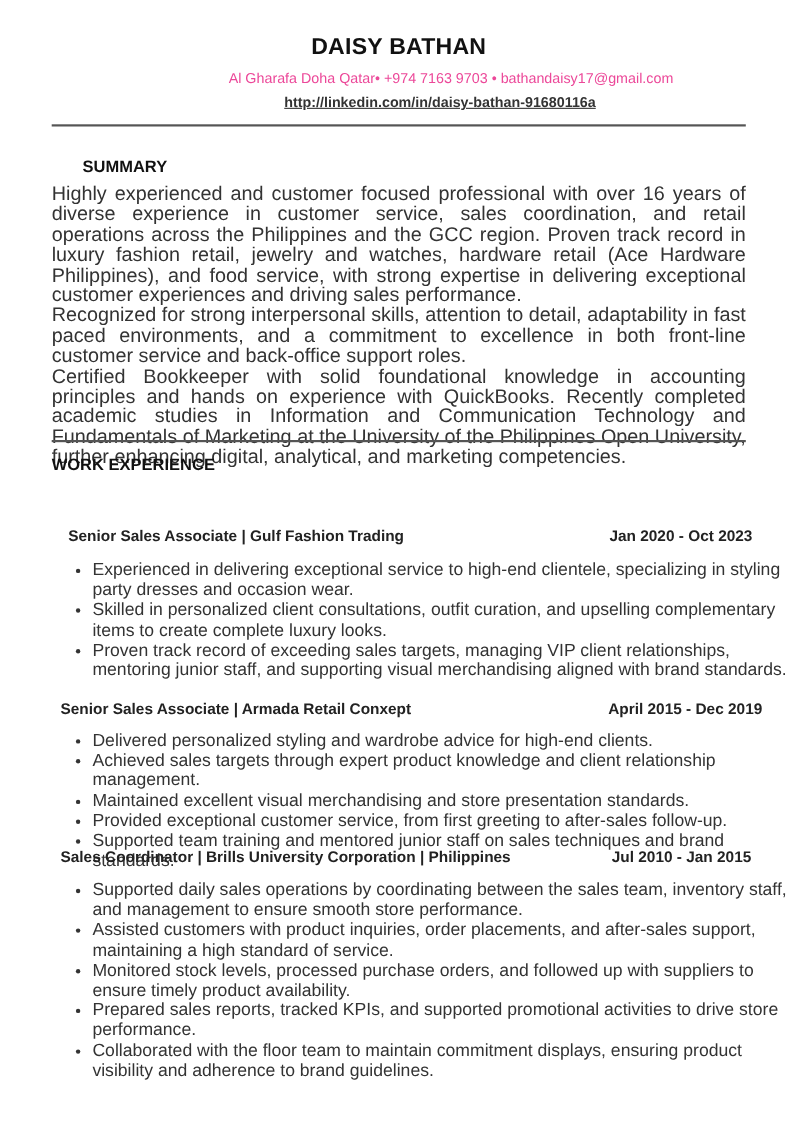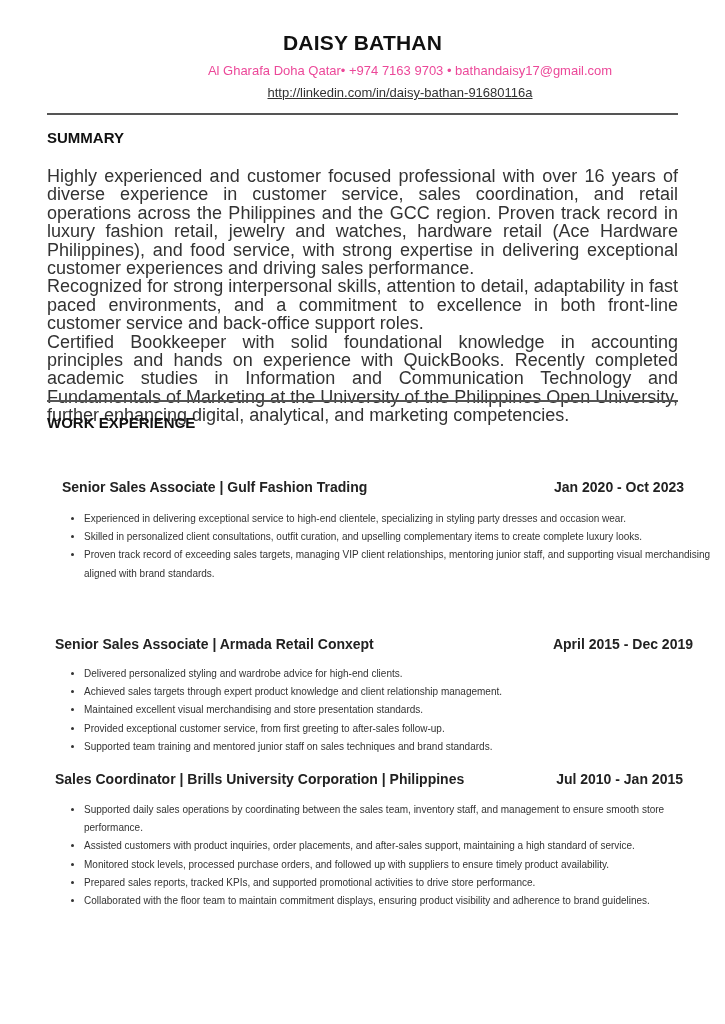--- a/index.html
+++ b/index.html
@@ -10,50 +10,50 @@
   .name {
     position: absolute; left: 0; width: 725px; top: 31px; text-align: center;
     font-size: 21px; font-weight: bold; color: #111; letter-spacing: 0.2px;
   }
   .contact {
     position: absolute; left: 180px; width: 460px; top: 63px; text-align: center;
     font-size: 13px; color: #ec4899;
   }
   .link {
     position: absolute; left: 170px; width: 460px; top: 85px; text-align: center;
-    font-size: 13px; color: #333; text-decoration: underline;
+    font-size: 13px; color: #333; text-decoration: underline; font-weight: bold;
   }
   .rule { position: absolute; left: 47px; width: 631px; height: 2px; background: #555; }
   .section-title {
     position: absolute; left: 47px; font-size: 15px; font-weight: bold; color: #111;
   }
   .summary {
     position: absolute; left: 47px; width: 631px; top: 167px;
     font-size: 18px; line-height: 18.4px; color: #333; text-align: justify;
   }
   .summary p { margin: 0; }
   .job-head {
     position: absolute; font-size: 14px; font-weight: bold; color: #222;
     display: flex; justify-content: space-between; align-items: baseline;
   }
   .bullets {
     position: absolute; margin: 0; padding-left: 38px;
-    font-size: 10px; line-height: 18.2px; color: #333;
+    font-size: 16px; line-height: 18.2px; color: #333;
   }
   .bullets li { margin: 0; padding-left: 0; }
 </style>
 </head>
 <body>
 
 <div class="name">DAISY BATHAN</div>
 <div class="contact">Al Gharafa Doha Qatar• +974 7163 9703 • bathandaisy17@gmail.com</div>
 <a class="link">http://linkedin.com/in/daisy-bathan-91680116a</a>
 
 <div class="rule" style="top:113px;"></div>
-<div class="section-title" style="top:129px;">SUMMARY</div>
+<div class="section-title" style="top:143px;margin-left:28px;">SUMMARY</div>
 
 <div class="summary">
   <p>Highly experienced and customer focused professional with over 16 years of diverse experience in customer service, sales coordination, and retail operations across the Philippines and the GCC region. Proven track record in luxury fashion retail, jewelry and watches, hardware retail (Ace Hardware Philippines), and food service, with strong expertise in delivering exceptional customer experiences and driving sales performance.</p>
   <p>Recognized for strong interpersonal skills, attention to detail, adaptability in fast paced environments, and a commitment to excellence in both front-line customer service and back-office support roles.</p>
   <p>Certified Bookkeeper with solid foundational knowledge in accounting principles and hands on experience with QuickBooks. Recently completed academic studies in Information and Communication Technology and Fundamentals of Marketing at the University of the Philippines Open University, further enhancing digital, analytical, and marketing competencies.</p>
 </div>
 
 <div class="rule" style="top:400px;"></div>
 <div class="section-title" style="top:414px;">WORK EXPERIENCE</div>
 

